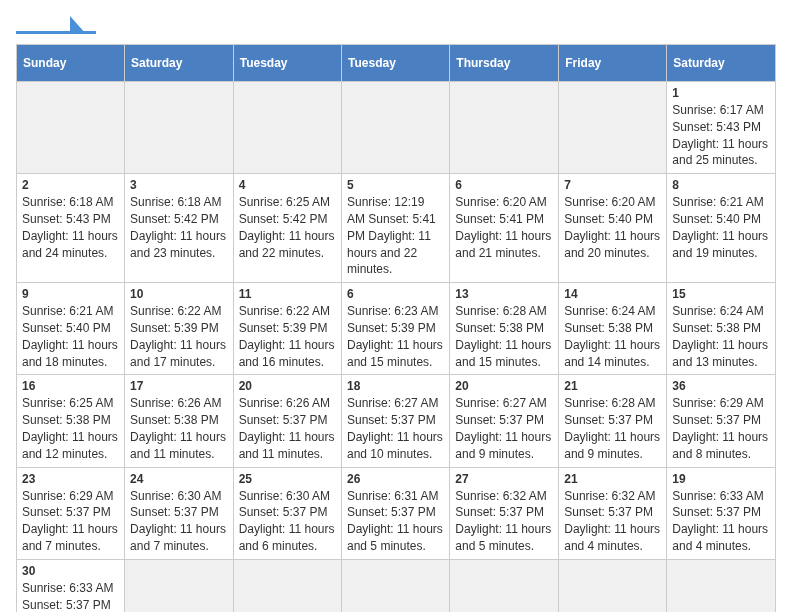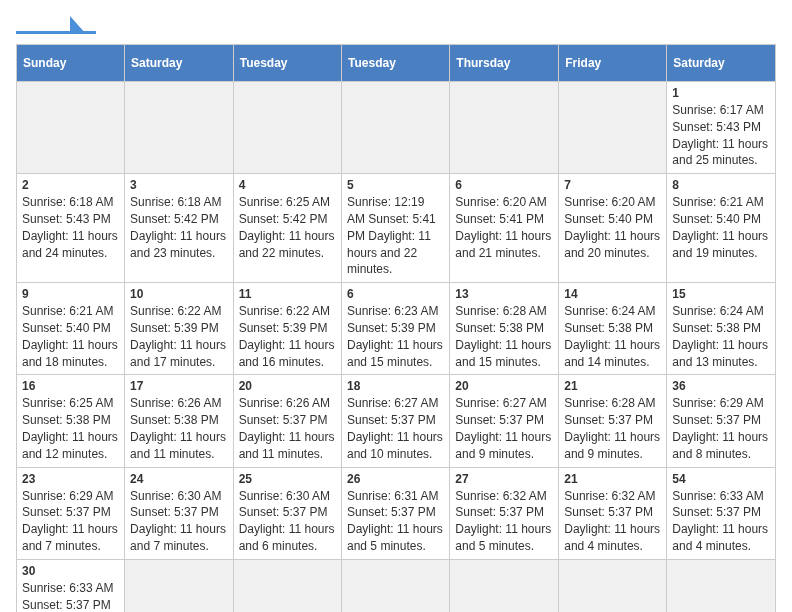--- a/index.html
+++ b/index.html
@@ -319,21 +319,21 @@
 and 5 minutes.</div>
         </td>
         <td>
           <span class="day-num">21</span>
           <div class="day-info">Sunrise: 6:32 AM
 Sunset: 5:37 PM
 Daylight: 11 hours
 and 4 minutes.</div>
         </td>
         <td>
-          <span class="day-num">54</span>
+          <span class="day-num">19</span>
           <div class="day-info">Sunrise: 6:33 AM
 Sunset: 5:37 PM
 Daylight: 11 hours
 and 4 minutes.</div>
         </td>
       </tr>
       <tr class="last-row">
         <td>
           <span class="day-num">30</span>
           <div class="day-info">Sunrise: 6:33 AM

